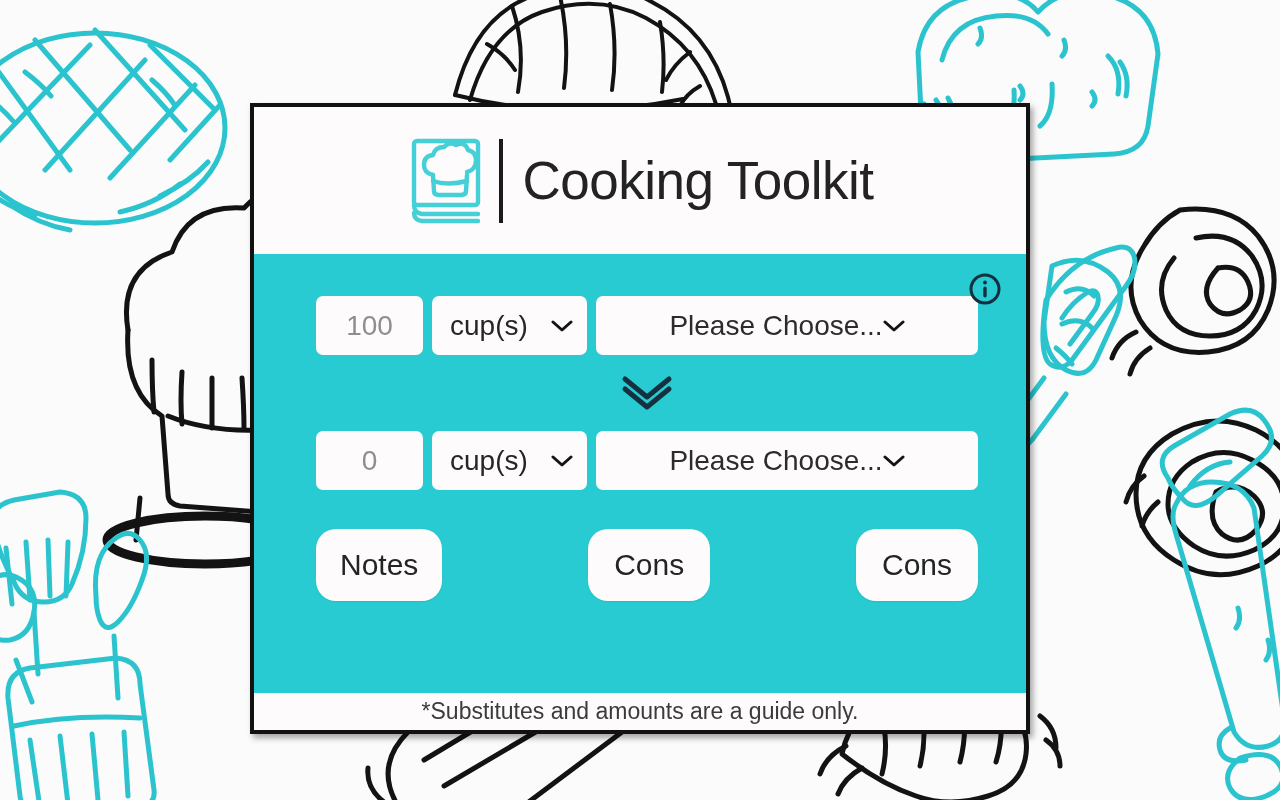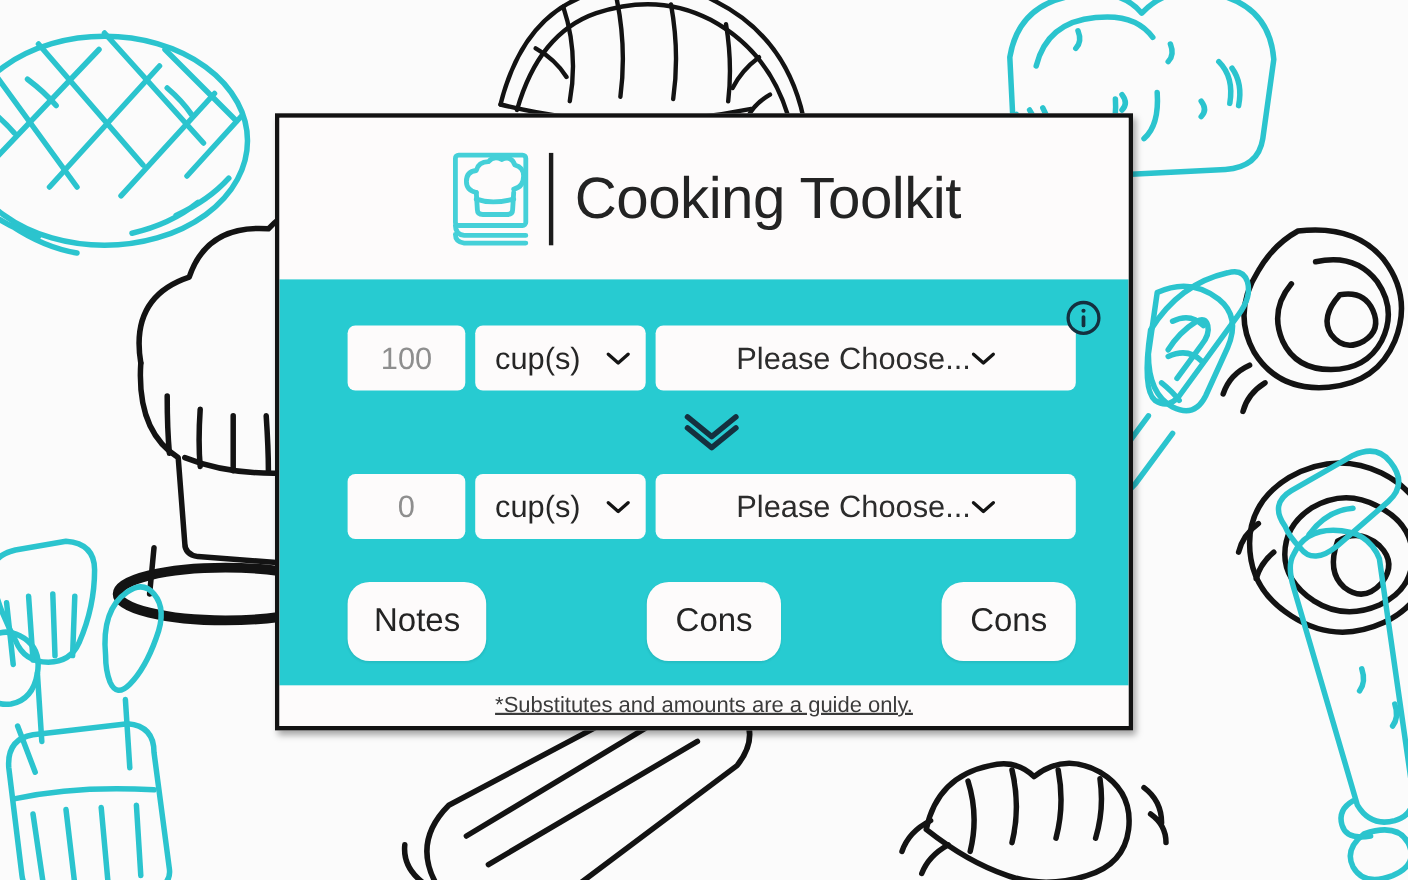--- a/index.html
+++ b/index.html
@@ -25,21 +25,21 @@
     width: 1280px;
     height: 800px;
   }
 
   
   #app-window {
     position: absolute;
     left: 250px;
     top: 103px;
     width: 780px;
-    height: 561px;
+    height: 631px;
     background: #fdfbfb;
     border: 4px solid #121212;
     box-shadow: 3px 4px 6px rgba(0,0,0,0.35);
     display: flex;
     flex-direction: column;
     overflow: hidden;
   }
 
   
   .app-header {
@@ -171,23 +171,22 @@
   
   .app-footer {
     flex: 0 0 auto;
     height: 37px;
     background: #fdfbfb;
     display: flex;
     align-items: center;
     justify-content: center;
   }
   .footer-note {
-    font-size: 20px;
+    font-size: 23px;
     color: #3b3b3b;
-    text-decoration: underline;
   }
 </style>
 </head>
 <body>
 
 <div id="desktop">
 
   <svg id="wallpaper" viewBox="0 0 1280 800" xmlns="http://www.w3.org/2000/svg">
     <rect x="0" y="0" width="1280" height="800" fill="#fbfbfb"></rect>
 

